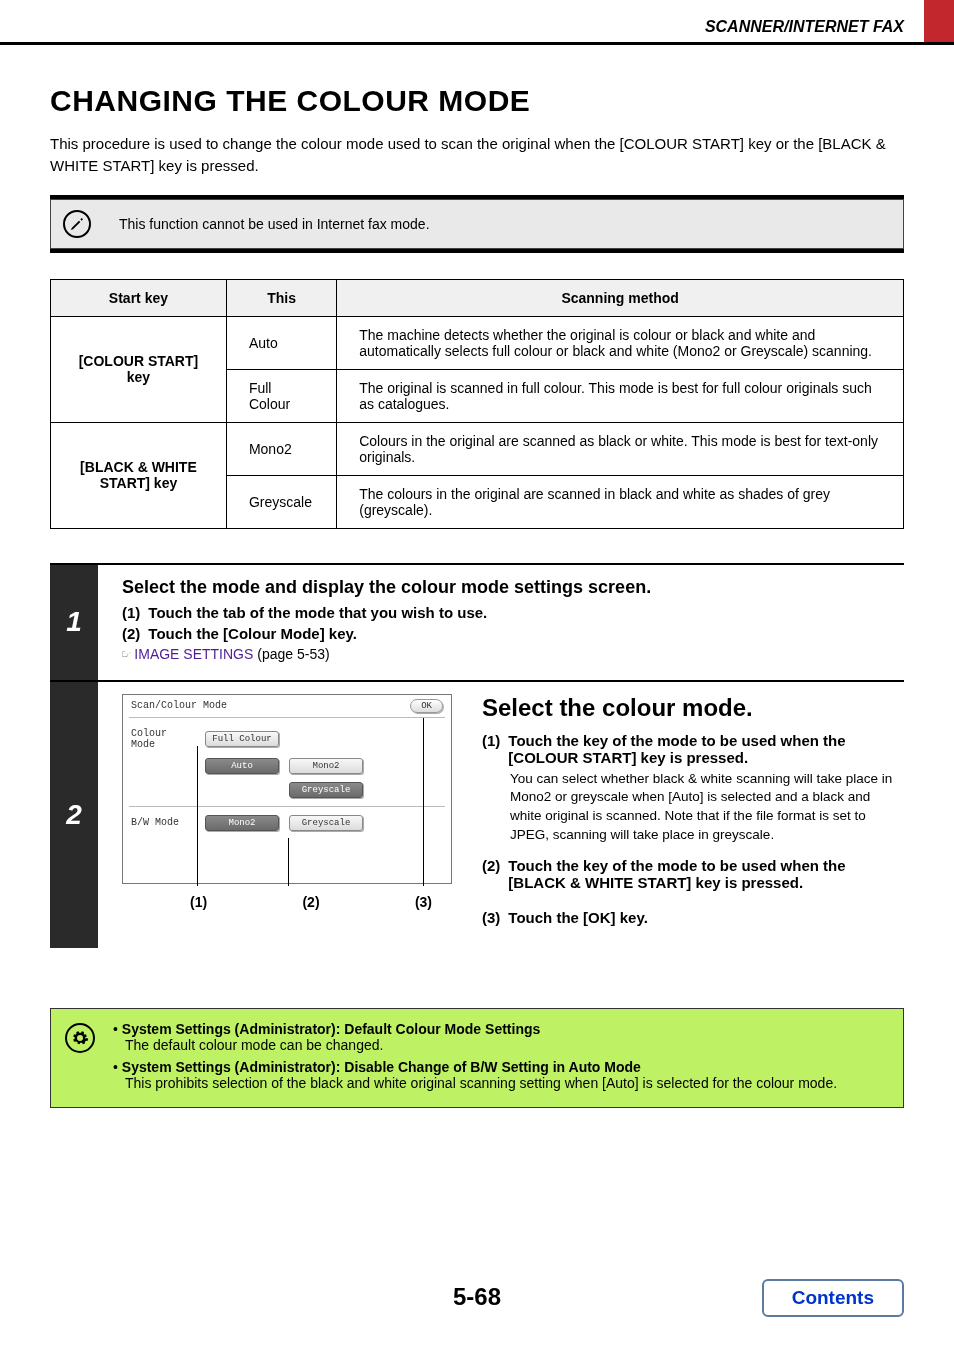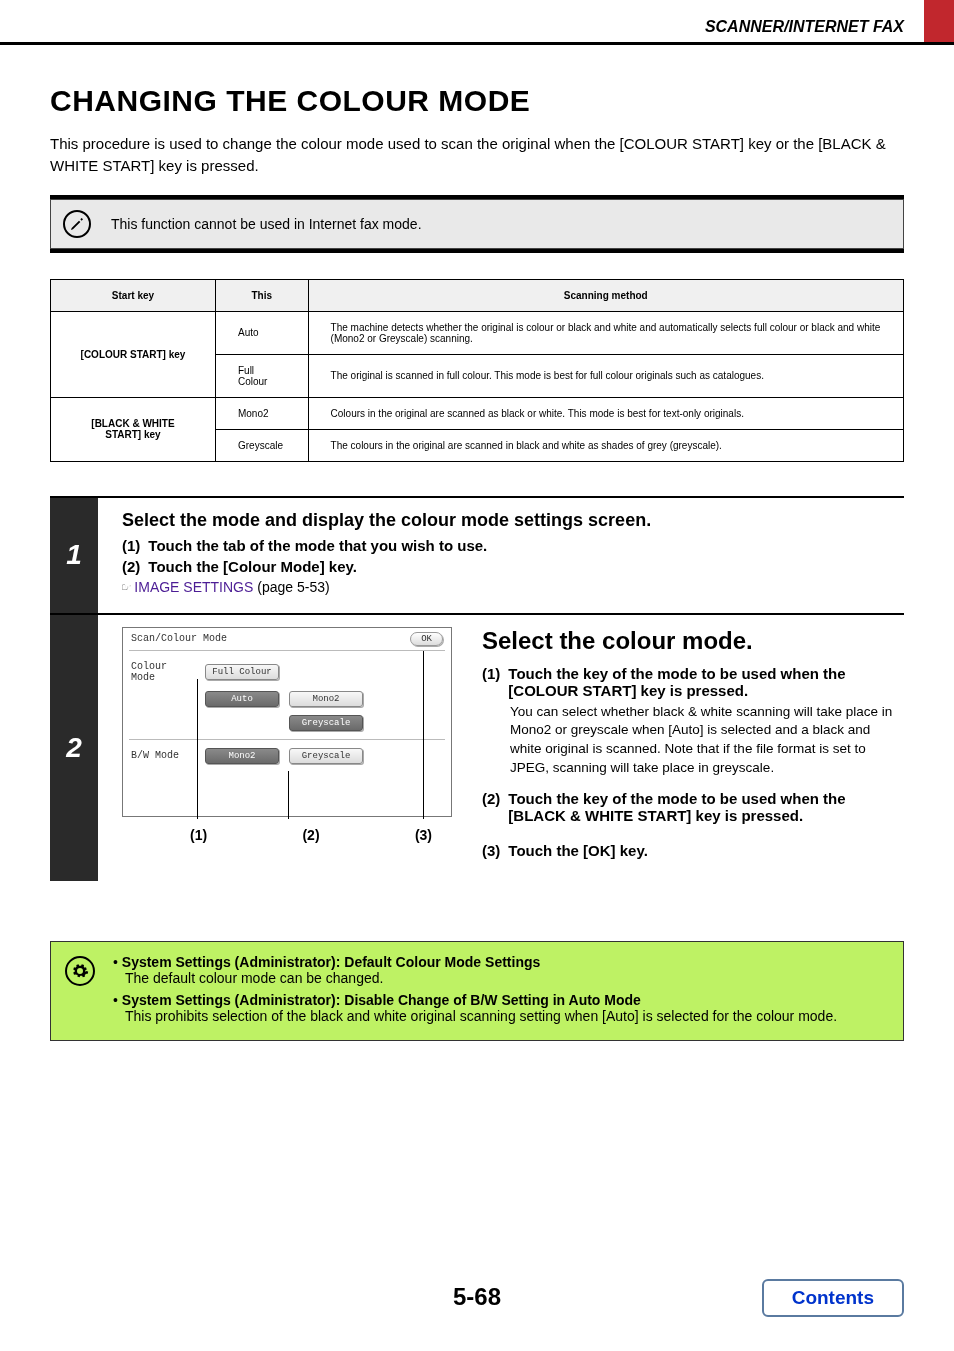--- a/index.html
+++ b/index.html
@@ -46,21 +46,21 @@
   .rule-thick { border: none; border-top: 4px solid #000; margin: 0; }
   .rule-thin  { border: none; border-top: 2px solid #000; margin: 0; }
 
   
   .note-row {
     background: #e9e9e9;
     border: 1px solid #444;
     display: flex;
     align-items: center;
     padding: 10px 12px;
-    gap: 20px;
+    gap: 28px;
     margin: 0;
   }
   .note-icon {
     width: 28px; height: 28px;
     border: 2px solid #000;
     border-radius: 50%;
     display: flex; align-items: center; justify-content: center;
     flex: 0 0 auto;
   }
   .note-icon svg { width: 16px; height: 16px; }
@@ -68,21 +68,21 @@
   
   table.modes {
     width: 100%;
     border-collapse: collapse;
     margin: 26px 0 34px 0;
   }
   table.modes th, table.modes td {
     border: 1px solid #000;
     padding: 10px 22px;
     vertical-align: middle;
-    font-size: 10px;
+    font-size: 14px;
   }
   table.modes th {
     background: #f0f0f0;
     text-align: center;
     font-weight: bold;
   }
   table.modes td.rowhead {
     text-align: center;
     font-weight: bold;
   }

